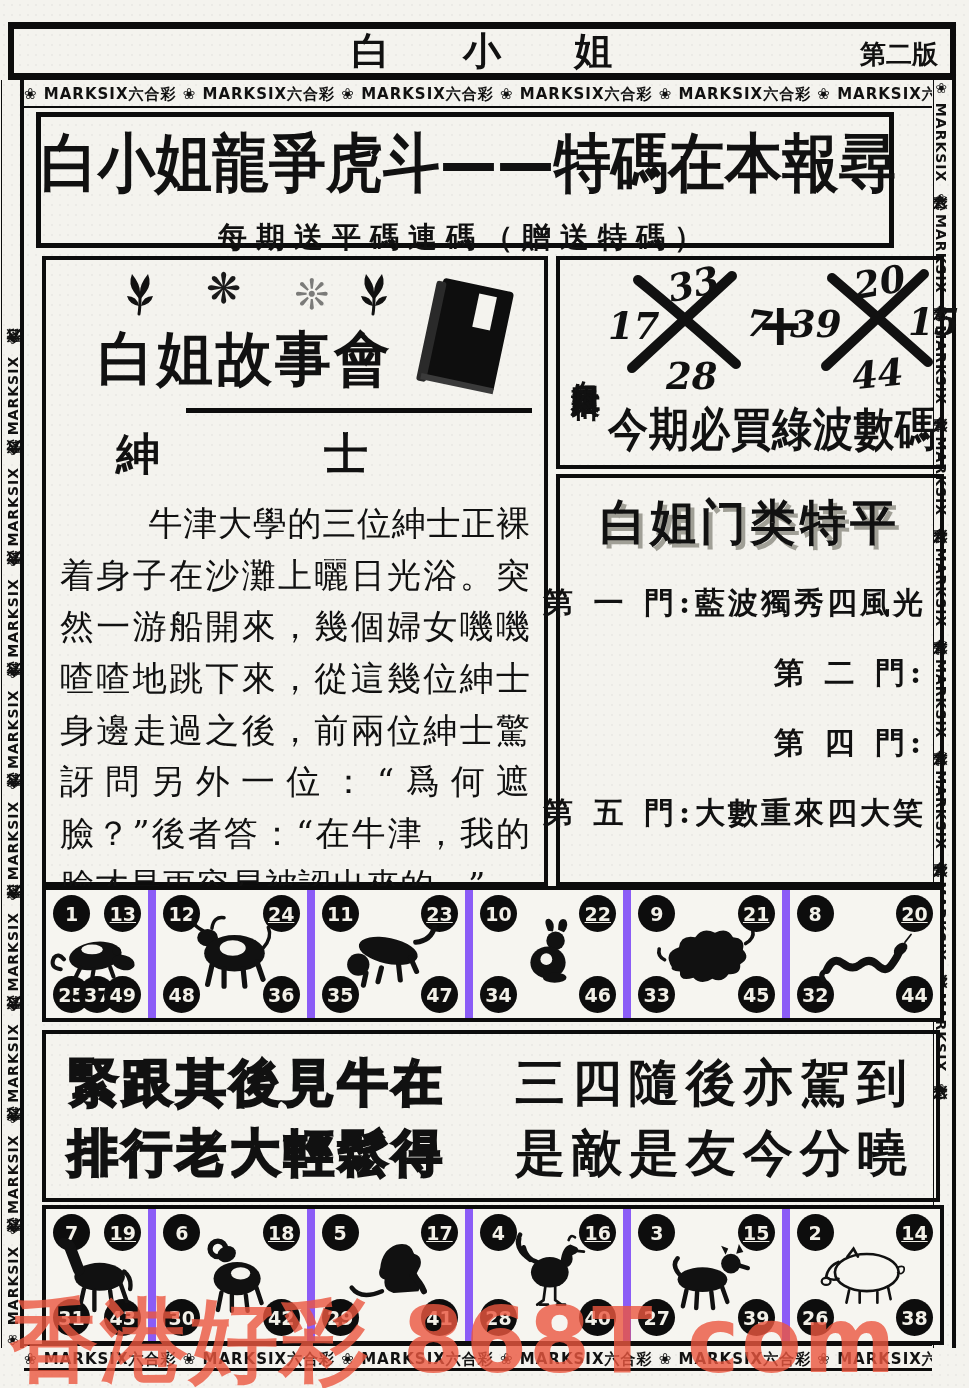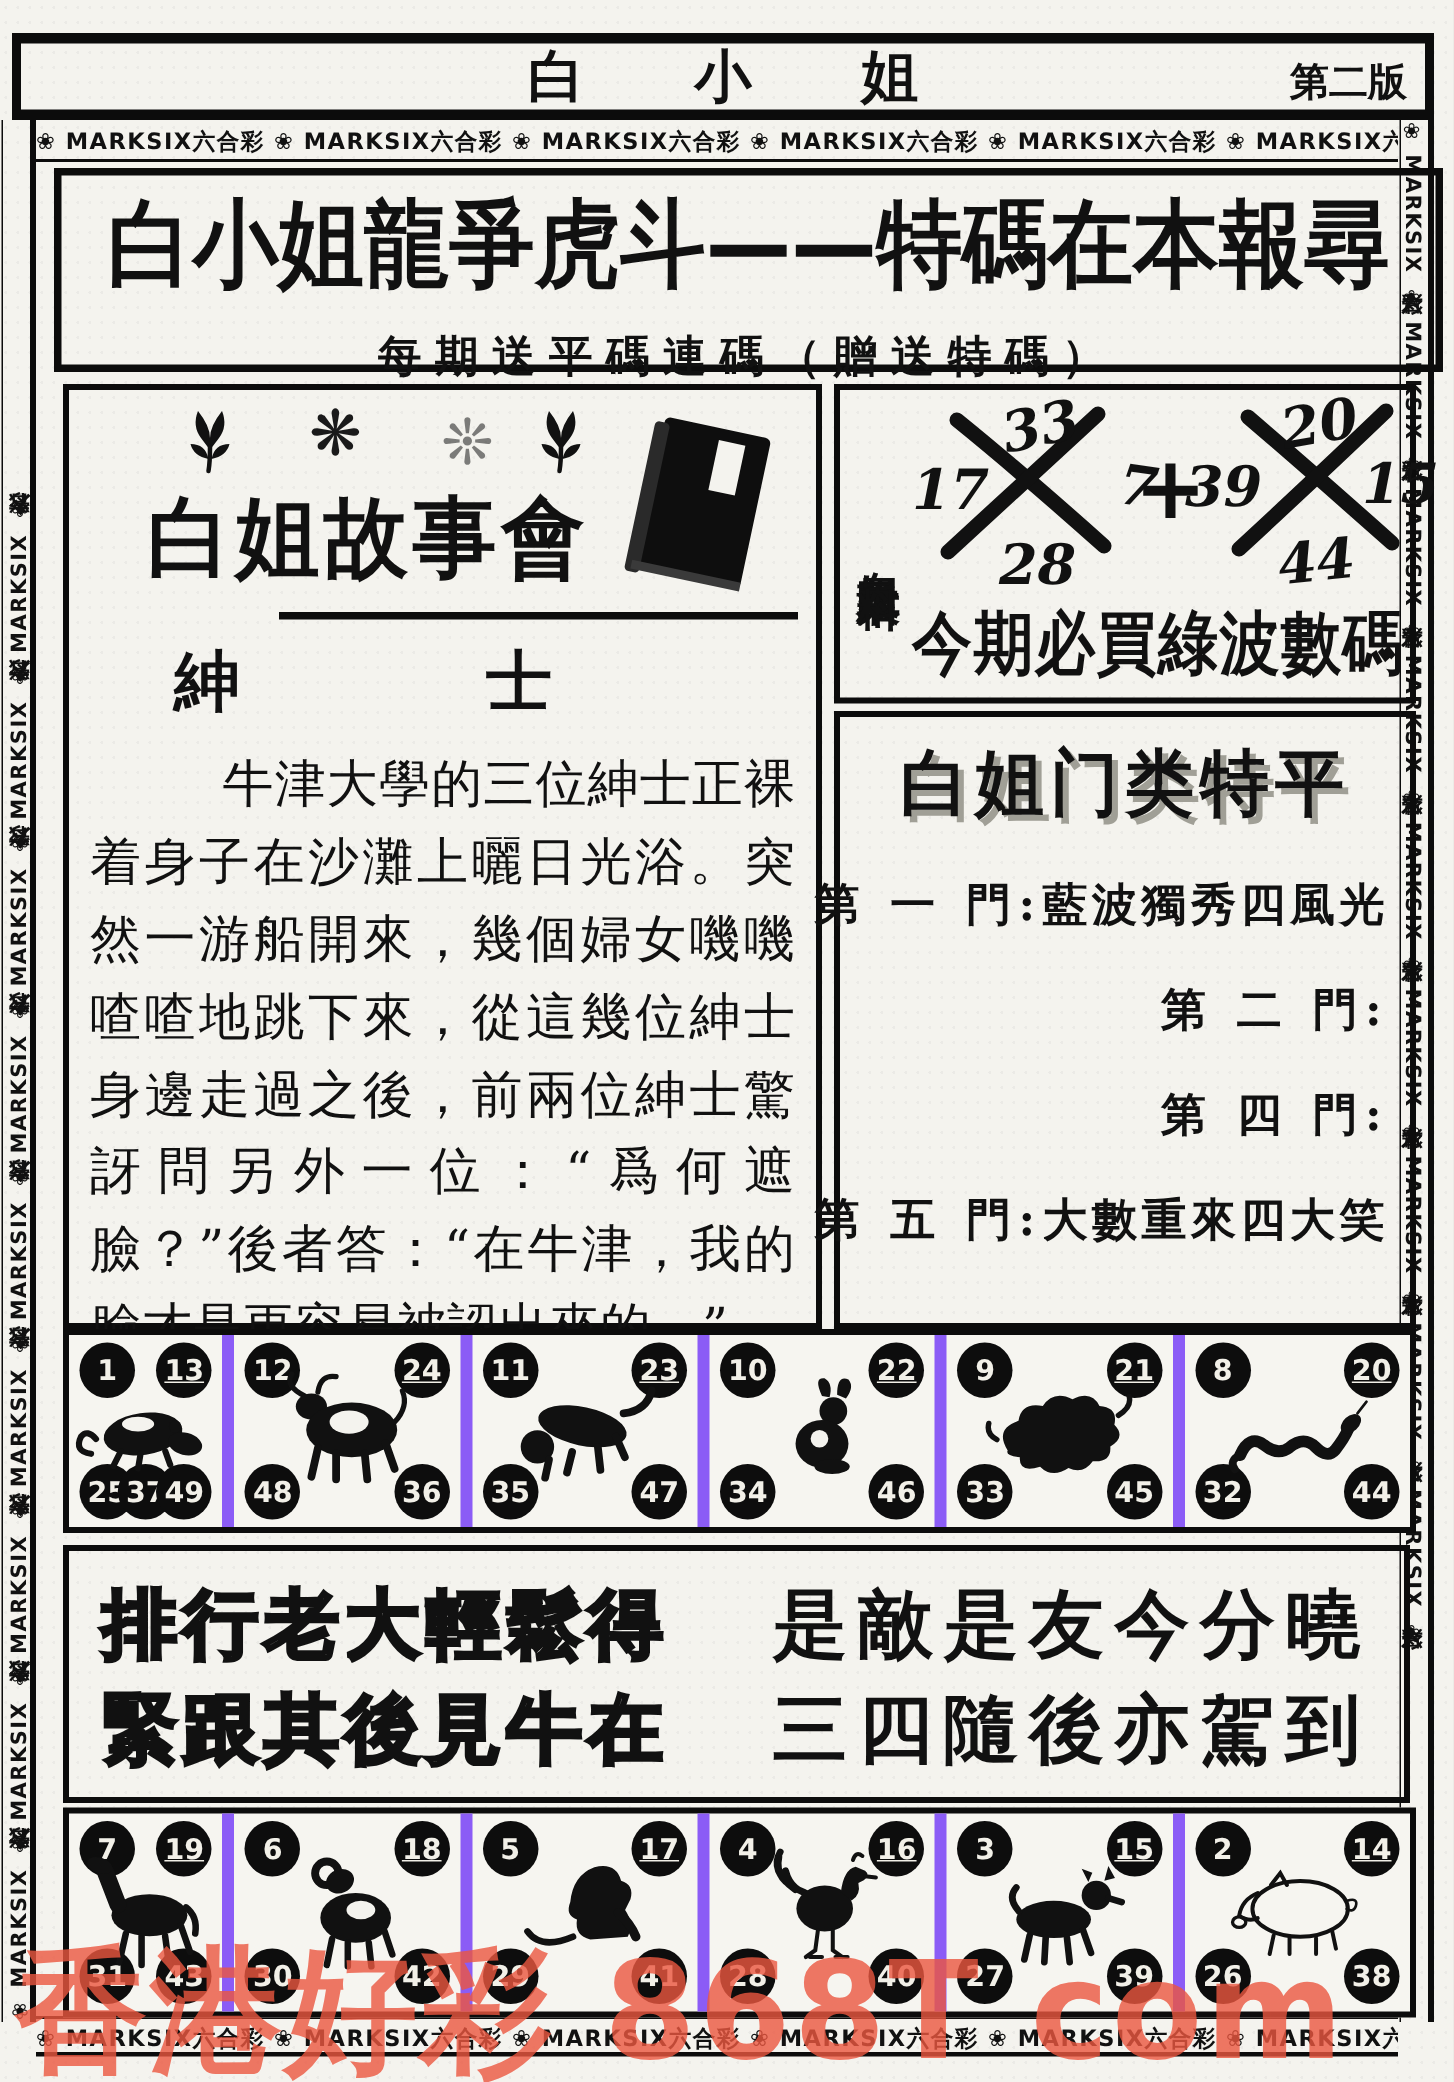--- a/index.html
+++ b/index.html
@@ -30,21 +30,21 @@
   .hstrip.bottom{ top:1344px; border-top:2px solid #0c0c0c; border-bottom:3px solid #0c0c0c; }
   .vstrip{
     position:absolute; top:80px; width:23px; height:1268px; overflow:hidden;
     writing-mode:vertical-rl; text-orientation:mixed;
     font-size:14px; font-weight:700; letter-spacing:1px; line-height:23px;
   }
   .vstrip.left{ left:1px; border-left:4px solid #0c0c0c; border-right:1px solid #0c0c0c; transform:rotate(180deg); }
   .vstrip.right{ left:933px; border-right:4px solid #0c0c0c; border-left:1px solid #0c0c0c; }
   
   .headline-box{
-    position:absolute; left:36px; top:112px; width:926px; height:136px;
+    position:absolute; left:36px; top:112px; width:858px; height:136px;
     border:5px solid #0c0c0c; text-align:center; padding-top:4px;
   }
   .headline-main{ font-size:57px; font-weight:900; white-space:nowrap; transform:scaleY(1.12); transform-origin:top center; letter-spacing:0; }
   .headline-sub{ font-size:29px; font-weight:900; letter-spacing:9px; margin-top:20px; }
   
   .story-box{
     position:absolute; left:42px; top:256px; width:506px; height:630px;
     border:4px solid #0c0c0c; padding:8px 10px;
   }
   .deco-row{ position:relative; height:56px; }
@@ -288,26 +288,26 @@
         <path class="stroke" stroke-width="9" d="M16 58 q7 -16 18 -8 q11 9 20 2 q11 -9 20 0 q9 9 15 2 q7 -9 10 -16"></path>
         <path class="stroke" stroke-width="6" d="M16 58 q-9 4 -4 11"></path>
         <ellipse class="ink" cx="101" cy="34" rx="9" ry="6" transform="rotate(-42 101 34)"></ellipse>
         <path class="stroke" stroke-width="2" d="M106 26 l7 -9"></path>
       </svg>
     </div>
   </div>
 
   <div class="poem-box">
     <div class="poem-row">
+      <span class="poem-outline">緊跟其後見牛在</span>
+      <span class="poem-solid">三四隨後亦駕到</span>
+    </div>
+    <div class="poem-row">
       <span class="poem-outline">排行老大輕鬆得</span>
       <span class="poem-solid">是敵是友今分曉</span>
-    </div>
-    <div class="poem-row">
-      <span class="poem-outline">緊跟其後見牛在</span>
-      <span class="poem-solid">三四隨後亦駕到</span>
     </div>
   </div>
 
   <div class="zrow bottom">
     <div class="zcell">
       <span class="ball tl">7</span>
       <span class="ball tr">19</span>
       <span class="ball bl">31</span>
       <span class="ball br">43</span>
       <svg class="animal" width="96" height="84" viewBox="0 0 110 96">

